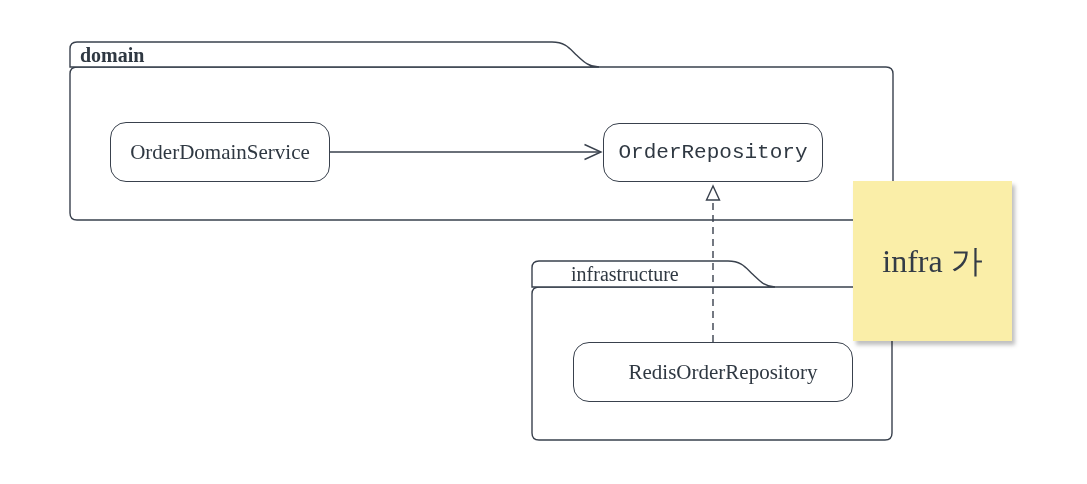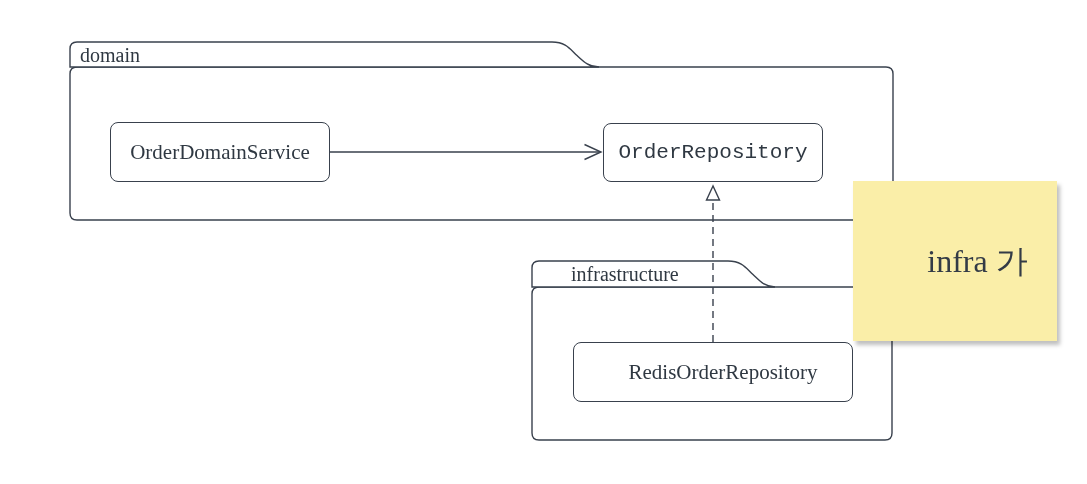--- a/index.html
+++ b/index.html
@@ -27,29 +27,29 @@
   .edge-layer  { z-index: 3; }
 
   .pkg-label {
     position: absolute;
     z-index: 2;
     font-size: 20px;
     line-height: 22px;
     color: #2F3842;
     white-space: nowrap;
   }
-  .pkg-label.domain { left: 80px; top: 44px; }
+  .pkg-label.domain { left: 80px; top: 44px; font-weight: bold; }
   .pkg-label.infra  { left: 543px; top: 263px; margin-left: 28px; }
 
   .node-box {
     position: absolute;
     z-index: 2;
     background: #ffffff;
     border: 1.4px solid #39414D;
-    border-radius: 8px;
+    border-radius: 16px;
     display: flex;
     align-items: center;
     justify-content: center;
     font-size: 21px;
     color: #2F3842;
     white-space: nowrap;
     box-sizing: border-box;
   }
   .node-box.order-domain-service { left: 110px; top: 122px; width: 220px; height: 60px; }
   .node-box.order-repository     { left: 603px; top: 123px; width: 220px; height: 59px; font-family: Liberation Mono, monospace; }
@@ -65,21 +65,20 @@
     background: #FAEEA8;
     box-shadow: 3px 4px 4px rgba(0,0,0,0.25);
     display: flex;
     flex-direction: column;
     align-items: center;
     justify-content: center;
     text-align: center;
     font-size: 32px;
     line-height: 47px;
     color: #333B46;
-    padding-left: 45px;
   }
 </style>
 </head>
 <body>
 
 <div class="canvas">
 
   <svg class="layer pkg-layer" viewBox="0 0 1087 484" fill="none" stroke="#39414D" stroke-width="1.4">
 
     <g>

